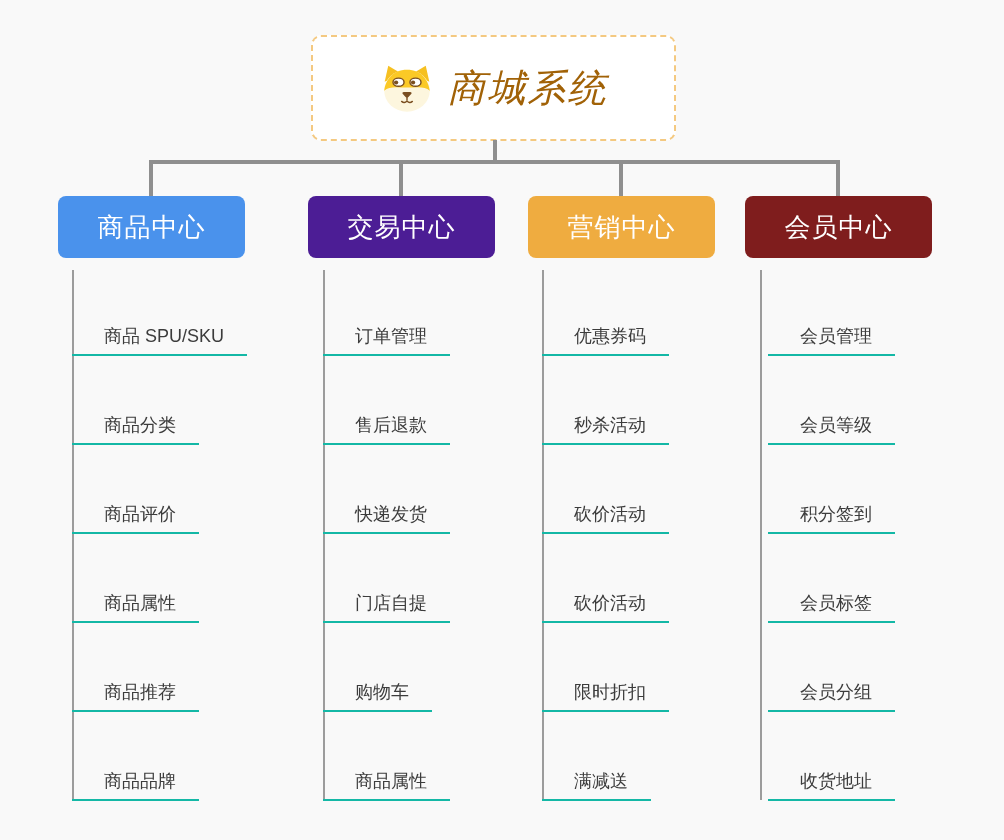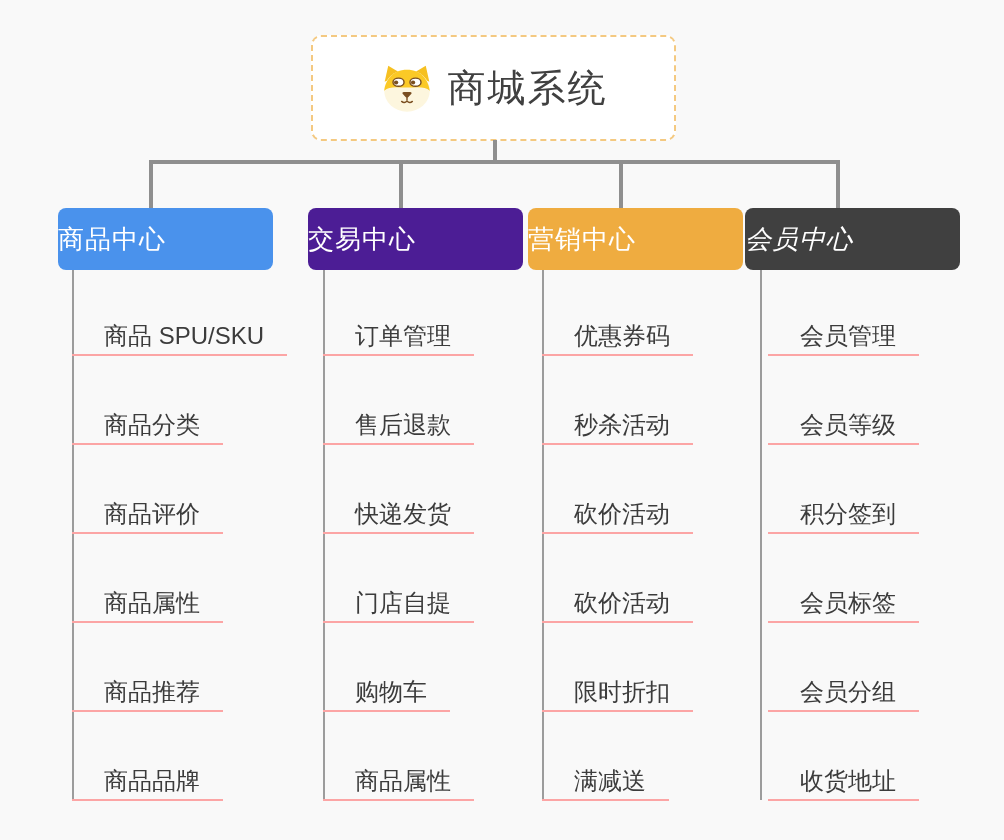--- a/index.html
+++ b/index.html
@@ -17,50 +17,51 @@
   .root-node{
     position:absolute;left:311px;top:35px;width:365px;height:106px;
     background:#ffffff;
     border:2px dashed #F4C981;
     border-radius:10px;
     box-sizing:border-box;
     display:flex;align-items:center;justify-content:center;gap:14px;
   }
   .root-title{
     font-size:38px;
-    color:#404040;
+    color:#a16207;
     letter-spacing:2px;
     white-space:nowrap;
+    font-style:italic;
   }
   
   .conn{position:absolute;background:#8F8F8F;}
   .conn.v-root{left:493px;top:140px;width:4px;height:22px;}
   .conn.h-main{left:149px;top:160px;width:691px;height:4px;}
   .conn.v-drop{top:160px;width:4px;height:48px;}
   .conn.d1{left:149px;} .conn.d2{left:399px;} .conn.d3{left:619px;} .conn.d4{left:836px;}
   
   .branch-header{
-    position:absolute;top:208px;width:215px;height:62px;
+    position:absolute;top:196px;width:187px;height:62px;
     border-radius:8px;
-    display:flex;align-items:center;
+    display:flex;align-items:center;justify-content:center;
     box-sizing:border-box;
   }
   .branch-header span{
     color:#ffffff;font-size:26px;letter-spacing:1px;white-space:nowrap;
   }
   .b1{left:58px;} .b2{left:308px;} .b3{left:528px;} .b4{left:745px;}
   
   .spine{position:absolute;top:270px;width:2px;height:530px;background:#9C9C9C;}
   .spine.s1{left:72px;} .spine.s2{left:323px;} .spine.s3{left:542px;} .spine.s4{left:760px;}
   
   .leaf{
     position:absolute;
     padding:0 23px 6px 32px;
-    border-bottom:2px solid #fca5a5;
-    font-size:24px;line-height:24px;
+    border-bottom:2px solid #14b8a6;
+    font-size:18px;line-height:24px;
     color:#3C3C3C;
     white-space:nowrap;
   }
   .leaf.c1{left:72px;} .leaf.c2{left:323px;} .leaf.c3{left:542px;} .leaf.c4{left:760px;margin-left:8px;}
   .leaf.r1{top:324px;} .leaf.r2{top:413px;} .leaf.r3{top:502px;}
   .leaf.r4{top:591px;} .leaf.r5{top:680px;} .leaf.r6{top:769px;}
 </style>
 </head>
 <body>
 
@@ -93,21 +94,21 @@
 
   <div class="branch-header b1" style="background: rgb(74, 146, 236);">
     <span>商品中心</span>
   </div>
   <div class="branch-header b2" style="background: #4c1d95;">
     <span>交易中心</span>
   </div>
   <div class="branch-header b3" style="background: rgb(239, 172, 64);">
     <span>营销中心</span>
   </div>
-  <div class="branch-header b4" style="background: #404040; font-style: italic;">
+  <div class="branch-header b4" style="background: #7f1d1d;">
     <span>会员中心</span>
   </div>
 
   <div class="spine s1"></div>
   <div class="spine s2"></div>
   <div class="spine s3"></div>
   <div class="spine s4"></div>
 
   <div class="leaf c1 r1">商品 SPU/SKU</div>
   <div class="leaf c1 r2">商品分类</div>

